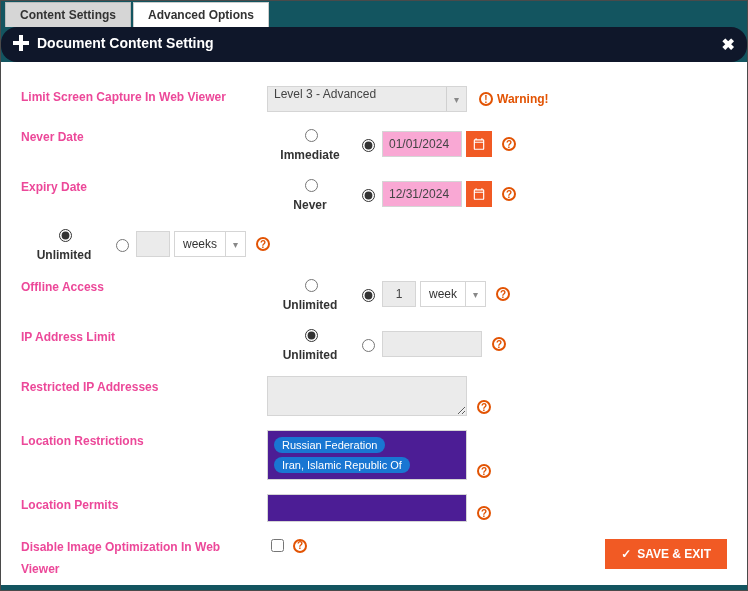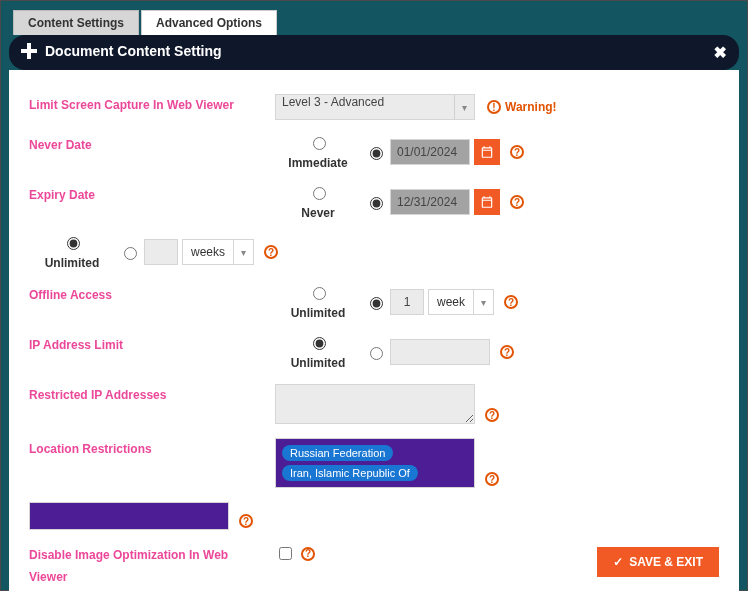--- a/index.html
+++ b/index.html
@@ -7,21 +7,21 @@
     margin: 0;
     font-family: "Segoe UI", Arial, sans-serif;
     background: #135560;
     font-size: 13px;
     color: #333;
   }
   .modal-wrap {
     width: 748px;
     height: 591px;
     position: relative;
-    padding: 8px;
+    padding: 0;
     border: 1px solid #4a4a4a;
   }
   .tab-row {
     display: flex;
     align-items: flex-end;
     height: 26px;
     padding-left: 4px;
   }
   .tab {
     padding: 5px 14px;
@@ -161,21 +161,21 @@
     accent-color: #333;
     width: 13px; height: 13px;
   }
   input[type=checkbox] {
     accent-color: #333;
     width: 13px; height: 13px;
   }
   .date-box {
     width: 80px;
     height: 26px;
-    background: #a3a3a3;
+    background: #f9a8d4;
     border: 1px solid #d5d5d5;
     padding: 0 6px;
     font-size: 12px;
     display: flex;
     align-items: center;
     color: #444;
   }
   .date-btn {
     width: 26px;
     height: 26px;
@@ -407,20 +407,21 @@
       <div class="control-group" style="align-items:flex-end;">
         <div class="tag-area">
           <span class="tag">Russian Federation</span>
           <span class="tag">Iran, Islamic Republic Of</span>
         </div>
         <span class="help-q help-q-tall">?</span>
       </div>
     </div>
 
     <div class="form-row">
+      <div class="form-label">Location Permits</div>
       <div class="control-group" style="align-items:flex-end;">
         <div class="tag-area empty"></div>
         <span class="help-q help-q-tall">?</span>
       </div>
     </div>
 
     <div class="form-row">
       <div class="form-label" style="width:246px;">Disable Image Optimization In Web Viewer</div>
       <div class="control-group">
         <input type="checkbox" style="">

